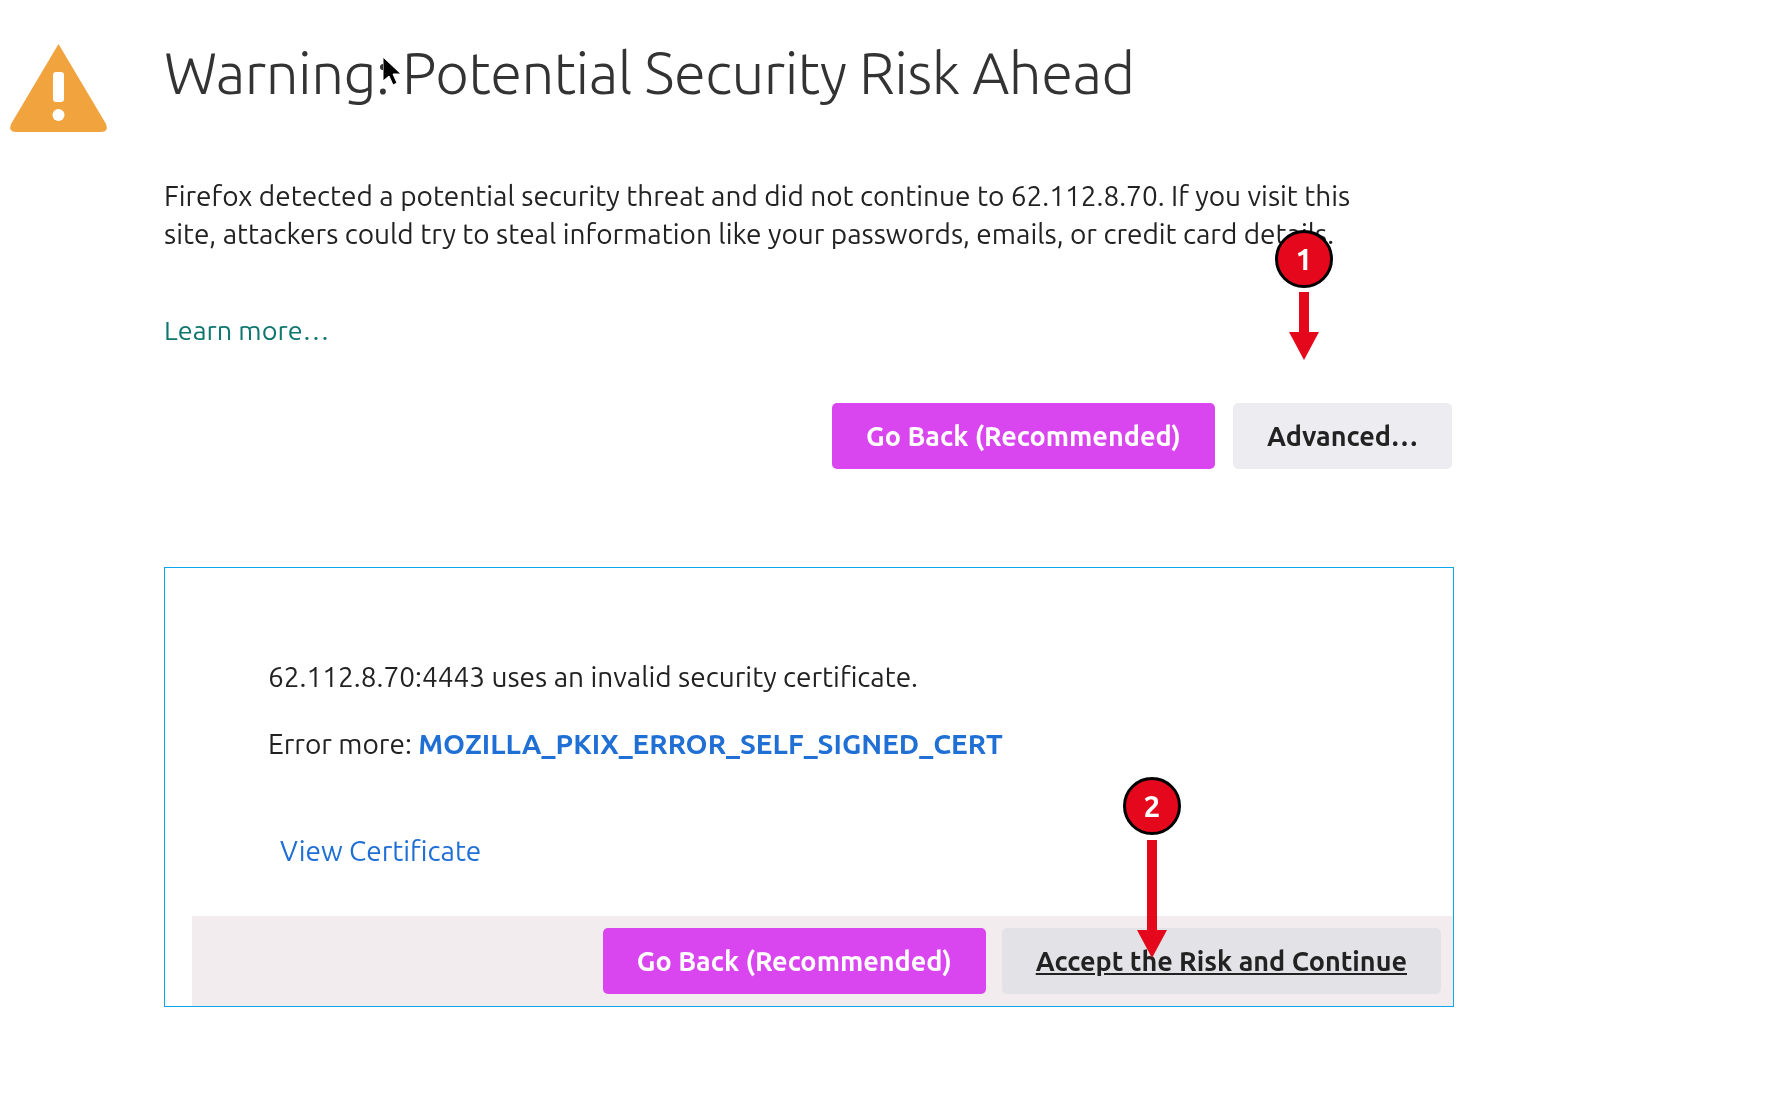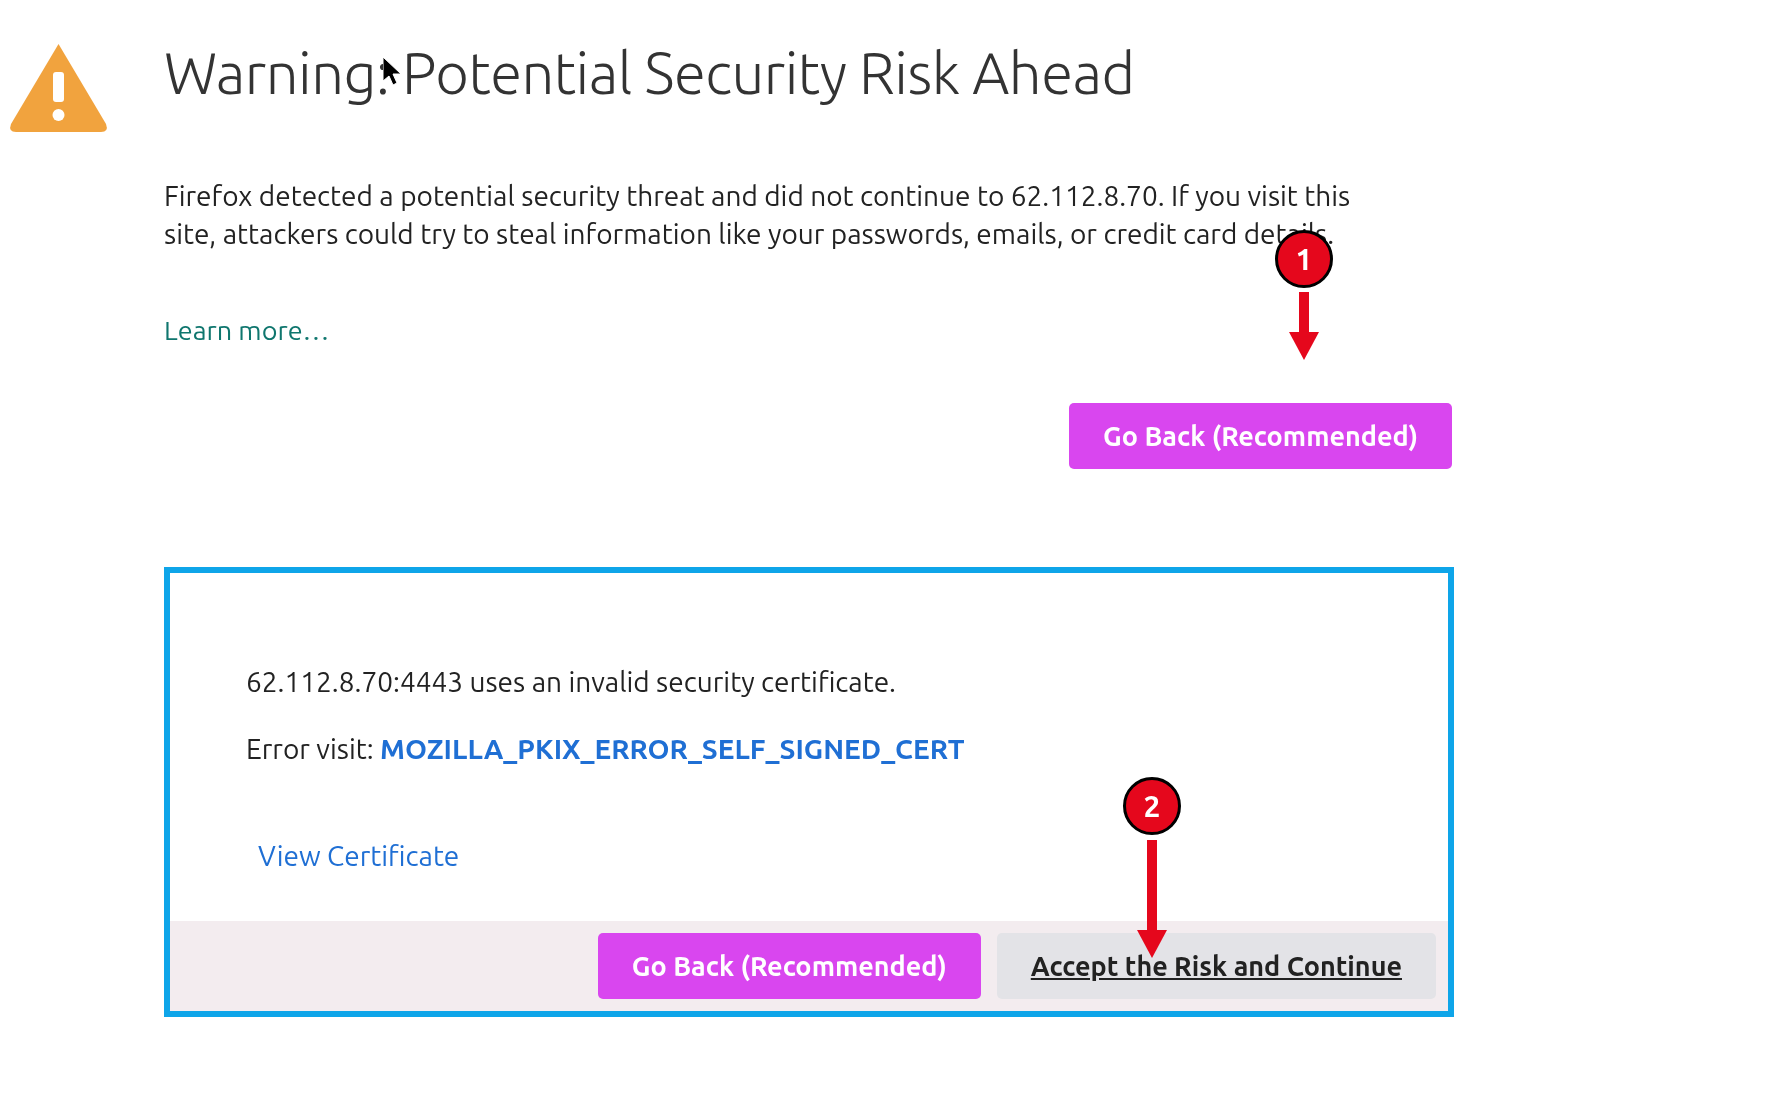--- a/index.html
+++ b/index.html
@@ -68,23 +68,24 @@
     }
     .btn-primary {
       background: #d946ef;
       color: #ffffff;
     }
     .btn-secondary {
       background: #ededf1;
       color: #222222;
     }
     .advanced-panel {
-      border: 6px solid #0ea5e9;
+      border: 1px solid #0ea5e9;
       max-width: 1290px;
       background: #ffffff;
+      padding-left: 27px;
     }
     .advanced-content {
       padding: 90px 76px 50px 76px;
     }
     .advanced-line {
       font-size: 28px;
       color: #222222;
       margin-bottom: 30px;
       line-height: 1.35;
     }
@@ -161,27 +162,28 @@
 
   <div class="content">
     <h1 class="title">Warning: Potential Security Risk Ahead</h1>
 
     <p class="description">Firefox detected a potential security threat and did not continue to 62.112.8.70. If you visit this site, attackers could try to steal information like your passwords, emails, or credit card details.</p>
 
     <a class="learn-more">Learn more…</a>
 
     <div class="button-row">
       <button class="btn btn-primary">Go Back (Recommended)</button>
+      <button class="btn btn-secondary">Advanced…</button>
     </div>
 
     <div class="advanced-panel">
       <div class="advanced-content">
         <p class="advanced-line">62.112.8.70:4443 uses an invalid security certificate.</p>
         <p class="advanced-line">
-          <span class="error-code-label">Error visit: </span><span class="error-code-link">MOZILLA_PKIX_ERROR_SELF_SIGNED_CERT</span>
+          <span class="error-code-label">Error more: </span><span class="error-code-link">MOZILLA_PKIX_ERROR_SELF_SIGNED_CERT</span>
         </p>
         <a class="view-cert">View Certificate</a>
       </div>
       <div class="advanced-button-row">
         <button class="btn btn-primary">Go Back (Recommended)</button>
         <button class="btn-secondary-lg">Accept the Risk and Continue</button>
       </div>
     </div>
   </div>
 </div>

